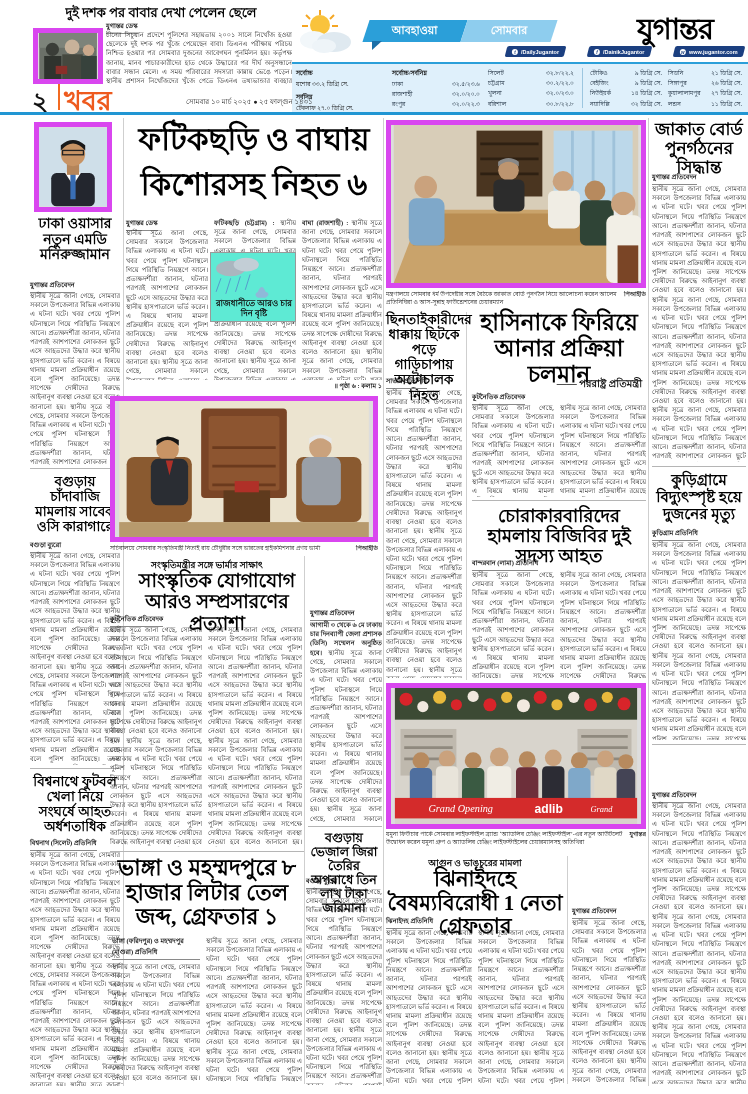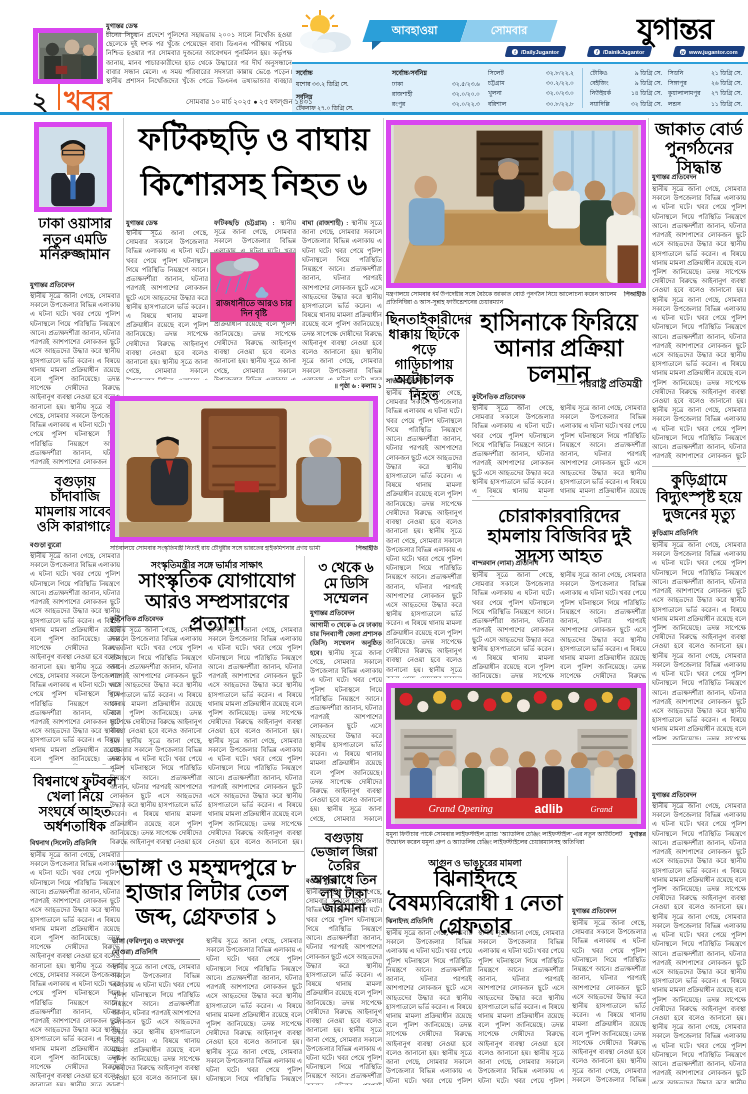--- a/index.html
+++ b/index.html
@@ -32,20 +32,21 @@
   .tab span{transform:skewX(18deg)}
   .cont{font-size:6.5px;font-weight:bold;text-align:right}
   .attr{font-size:10px;font-weight:bold;text-align:right}
 </style>
 </head>
 <body>
 
 <div id="page">
 
   <div class="abs" style="left:30px;top:6px;width:262px;height:78px">
+    <div class="hl" style="font-size:13px">দুই দশক পর বাবার দেখা পেলেন ছেলে</div>
     <div class="photo" style="left:3px;top:22px;width:70px;height:56px">
       <svg viewBox="0 0 70 56">
         <rect width="70" height="56" fill="#6b7068"></rect>
         <rect width="70" height="18" fill="#7d837a"></rect>
         <circle cx="16" cy="20" r="8" fill="#3a3d38"></circle>
           <rect x="6" y="28" width="21" height="28" fill="#2f332e"></rect>
         <circle cx="40" cy="17" r="9" fill="#c8b29a"></circle>
           <rect x="28" y="26" width="25" height="30" fill="#45483f"></rect>
         <circle cx="60" cy="21" r="7" fill="#caa98c"></circle>
           <rect x="51" y="28" width="19" height="28" fill="#37423c"></rect>
@@ -222,21 +223,21 @@
   <div class="bt abs" style="left:214px;top:218px;width:82px;height:162px">
     <span class="lead">ফটিকছড়ি (চট্টগ্রাম) :</span>
     <span>স্থানীয় সূত্রে জানা গেছে, সোমবার সকালে উপজেলার বিভিন্ন এলাকায় এ ঘটনা ঘটে। খবর পেয়ে পুলিশ ঘটনাস্থলে গিয়ে পরিস্থিতি নিয়ন্ত্রণে আনে। প্রত্যক্ষদর্শীরা জানান, ঘটনার পরপরই আশপাশের লোকজন ছুটে এসে আহতদের উদ্ধার করে স্থানীয় হাসপাতালে ভর্তি করেন। এ বিষয়ে থানায় মামলা প্রক্রিয়াধীন রয়েছে বলে পুলিশ জানিয়েছে। তদন্ত সাপেক্ষে দোষীদের বিরুদ্ধে আইনানুগ ব্যবস্থা নেওয়া হবে বলেও জানানো হয়। স্থানীয় সূত্রে জানা গেছে, সোমবার সকালে উপজেলার বিভিন্ন এলাকায় এ ঘটনা ঘটে। খবর পেয়ে পুলিশ ঘটনাস্থলে গিয়ে পরিস্থিতি নিয়ন্ত্রণে আনে। প্রত্যক্ষদর্শীরা জানান, ঘটনার পরপরই আশপাশের লোকজন ছুটে এসে আহতদের উদ্ধার করে স্থানীয় হাসপাতালে ভর্তি করেন। এ বিষয়ে থানায় মামলা প্রক্রিয়াধীন রয়েছে বলে পুলিশ জানিয়েছে। তদন্ত সাপেক্ষে দোষীদের বিরুদ্ধে আইনানুগ ব্যবস্থা নেওয়া হবে বলেও জানানো হয়। </span>
   </div>
   <div class="bt abs" style="left:302px;top:218px;width:80px;height:162px">
     <span class="lead">বাঘা (রাজশাহী) :</span>
     <span>স্থানীয় সূত্রে জানা গেছে, সোমবার সকালে উপজেলার বিভিন্ন এলাকায় এ ঘটনা ঘটে। খবর পেয়ে পুলিশ ঘটনাস্থলে গিয়ে পরিস্থিতি নিয়ন্ত্রণে আনে। প্রত্যক্ষদর্শীরা জানান, ঘটনার পরপরই আশপাশের লোকজন ছুটে এসে আহতদের উদ্ধার করে স্থানীয় হাসপাতালে ভর্তি করেন। এ বিষয়ে থানায় মামলা প্রক্রিয়াধীন রয়েছে বলে পুলিশ জানিয়েছে। তদন্ত সাপেক্ষে দোষীদের বিরুদ্ধে আইনানুগ ব্যবস্থা নেওয়া হবে বলেও জানানো হয়। স্থানীয় সূত্রে জানা গেছে, সোমবার সকালে উপজেলার বিভিন্ন এলাকায় এ ঘটনা ঘটে। খবর পেয়ে পুলিশ ঘটনাস্থলে গিয়ে পরিস্থিতি নিয়ন্ত্রণে আনে। প্রত্যক্ষদর্শীরা জানান, ঘটনার পরপরই আশপাশের লোকজন ছুটে এসে আহতদের উদ্ধার করে স্থানীয় হাসপাতালে ভর্তি করেন। এ বিষয়ে থানায় মামলা প্রক্রিয়াধীন রয়েছে বলে পুলিশ জানিয়েছে। তদন্ত সাপেক্ষে দোষীদের বিরুদ্ধে আইনানুগ ব্যবস্থা নেওয়া হবে বলেও জানানো হয়। </span>
   </div>
   <div class="cont abs" style="left:298px;top:381px;width:84px">॥ পৃষ্ঠা ৬ : কলাম ১</div>
 
-  <div class="abs" style="left:210px;top:252px;width:86px;height:70px;background:#ec4899;border:1px solid #999">
+  <div class="abs" style="left:210px;top:252px;width:86px;height:70px;background:#5eead4;border:1px solid #999">
     <svg viewBox="0 0 86 70" style="position:absolute;left:0;top:0;width:100%;height:100%">
       <ellipse cx="20" cy="16" rx="15" ry="8" fill="#aab6bf"></ellipse>
       <ellipse cx="36" cy="12" rx="13" ry="7" fill="#c3ced6"></ellipse>
       <g stroke="#5599cc" stroke-width="1">
         <line x1="10" y1="26" x2="5" y2="40"></line>
           <line x1="20" y1="26" x2="15" y2="42"></line>
         <line x1="30" y1="24" x2="25" y2="40"></line>
           <line x1="40" y1="22" x2="35" y2="38"></line>
       </g>
       <path d="M48 40 q4 -10 8 0 q6 2 0 6 l-8 0 q-5 -3 0 -6" fill="#8fb8d8"></path>
@@ -268,21 +269,20 @@
     <span>সচিবালয়ে সোমবার সংস্কৃতিমন্ত্রী নিতাই রায় চৌধুরীর সঙ্গে ভারতের হাইকমিশনার প্রণয় ভার্মা</span>
       <span class="credit">পিআইডি</span>
   </div>
 
   <div class="kick abs" style="left:110px;top:558px;width:194px">সংস্কৃতিমন্ত্রীর সঙ্গে ভার্মার সাক্ষাৎ</div>
   <div class="hl abs" style="left:120px;top:570px;width:194px;font-size:19px">সাংস্কৃতিক যোগাযোগ আরও সম্প্রসারণের প্রত্যাশা</div>
   <div class="by abs" style="left:110px;top:614px"><span class="u">কূটনৈতিক প্রতিবেদক</span></div>
   <div class="bt abs" style="left:110px;top:625px;width:92px;height:222px">স্থানীয় সূত্রে জানা গেছে, সোমবার সকালে উপজেলার বিভিন্ন এলাকায় এ ঘটনা ঘটে। খবর পেয়ে পুলিশ ঘটনাস্থলে গিয়ে পরিস্থিতি নিয়ন্ত্রণে আনে। প্রত্যক্ষদর্শীরা জানান, ঘটনার পরপরই আশপাশের লোকজন ছুটে এসে আহতদের উদ্ধার করে স্থানীয় হাসপাতালে ভর্তি করেন। এ বিষয়ে থানায় মামলা প্রক্রিয়াধীন রয়েছে বলে পুলিশ জানিয়েছে। তদন্ত সাপেক্ষে দোষীদের বিরুদ্ধে আইনানুগ ব্যবস্থা নেওয়া হবে বলেও জানানো হয়। স্থানীয় সূত্রে জানা গেছে, সোমবার সকালে উপজেলার বিভিন্ন এলাকায় এ ঘটনা ঘটে। খবর পেয়ে পুলিশ ঘটনাস্থলে গিয়ে পরিস্থিতি নিয়ন্ত্রণে আনে। প্রত্যক্ষদর্শীরা জানান, ঘটনার পরপরই আশপাশের লোকজন ছুটে এসে আহতদের উদ্ধার করে স্থানীয় হাসপাতালে ভর্তি করেন। এ বিষয়ে থানায় মামলা প্রক্রিয়াধীন রয়েছে বলে পুলিশ জানিয়েছে। তদন্ত সাপেক্ষে দোষীদের বিরুদ্ধে আইনানুগ ব্যবস্থা নেওয়া হবে বলেও জানানো হয়। স্থানীয় সূত্রে জানা গেছে, সোমবার সকালে উপজেলার বিভিন্ন এলাকায় এ ঘটনা ঘটে। খবর পেয়ে পুলিশ ঘটনাস্থলে গিয়ে পরিস্থিতি নিয়ন্ত্রণে আনে। প্রত্যক্ষদর্শীরা জানান, ঘটনার পরপরই আশপাশের লোকজন ছুটে এসে আহতদের উদ্ধার করে স্থানীয় হাসপাতালে ভর্তি করেন। এ বিষয়ে থানায় মামলা প্রক্রিয়াধীন রয়েছে বলে পুলিশ জানিয়েছে। তদন্ত সাপেক্ষে দোষীদের বিরুদ্ধে আইনানুগ ব্যবস্থা নেওয়া হবে বলেও জানানো হয়। </div>
   <div class="bt abs" style="left:208px;top:625px;width:94px;height:222px">স্থানীয় সূত্রে জানা গেছে, সোমবার সকালে উপজেলার বিভিন্ন এলাকায় এ ঘটনা ঘটে। খবর পেয়ে পুলিশ ঘটনাস্থলে গিয়ে পরিস্থিতি নিয়ন্ত্রণে আনে। প্রত্যক্ষদর্শীরা জানান, ঘটনার পরপরই আশপাশের লোকজন ছুটে এসে আহতদের উদ্ধার করে স্থানীয় হাসপাতালে ভর্তি করেন। এ বিষয়ে থানায় মামলা প্রক্রিয়াধীন রয়েছে বলে পুলিশ জানিয়েছে। তদন্ত সাপেক্ষে দোষীদের বিরুদ্ধে আইনানুগ ব্যবস্থা নেওয়া হবে বলেও জানানো হয়। স্থানীয় সূত্রে জানা গেছে, সোমবার সকালে উপজেলার বিভিন্ন এলাকায় এ ঘটনা ঘটে। খবর পেয়ে পুলিশ ঘটনাস্থলে গিয়ে পরিস্থিতি নিয়ন্ত্রণে আনে। প্রত্যক্ষদর্শীরা জানান, ঘটনার পরপরই আশপাশের লোকজন ছুটে এসে আহতদের উদ্ধার করে স্থানীয় হাসপাতালে ভর্তি করেন। এ বিষয়ে থানায় মামলা প্রক্রিয়াধীন রয়েছে বলে পুলিশ জানিয়েছে। তদন্ত সাপেক্ষে দোষীদের বিরুদ্ধে আইনানুগ ব্যবস্থা নেওয়া হবে বলেও জানানো হয়। স্থানীয় সূত্রে জানা গেছে, সোমবার সকালে উপজেলার বিভিন্ন এলাকায় এ ঘটনা ঘটে। খবর পেয়ে পুলিশ ঘটনাস্থলে গিয়ে পরিস্থিতি নিয়ন্ত্রণে আনে। প্রত্যক্ষদর্শীরা জানান, ঘটনার পরপরই আশপাশের লোকজন ছুটে এসে আহতদের উদ্ধার করে স্থানীয় হাসপাতালে ভর্তি করেন। এ বিষয়ে থানায় মামলা প্রক্রিয়াধীন রয়েছে বলে পুলিশ জানিয়েছে। তদন্ত সাপেক্ষে দোষীদের বিরুদ্ধে আইনানুগ ব্যবস্থা নেওয়া হবে বলেও জানানো হয়। </div>
 
-  <div class="hl abs" style="left:310px;top:560px;width:72px;font-size:14px">৩ থেকে ৬ মে ডিসি সম্মেলন</div>
   <div class="by abs" style="left:310px;top:608px"><span class="u">যুগান্তর প্রতিবেদন</span></div>
   <div class="bt abs" style="left:310px;top:620px;width:72px;height:202px">
     <span class="lead">আগামী ৩ থেকে ৬ মে ঢাকায় চার দিনব্যাপী জেলা প্রশাসক (ডিসি) সম্মেলন অনুষ্ঠিত হবে।</span>
     <span>স্থানীয় সূত্রে জানা গেছে, সোমবার সকালে উপজেলার বিভিন্ন এলাকায় এ ঘটনা ঘটে। খবর পেয়ে পুলিশ ঘটনাস্থলে গিয়ে পরিস্থিতি নিয়ন্ত্রণে আনে। প্রত্যক্ষদর্শীরা জানান, ঘটনার পরপরই আশপাশের লোকজন ছুটে এসে আহতদের উদ্ধার করে স্থানীয় হাসপাতালে ভর্তি করেন। এ বিষয়ে থানায় মামলা প্রক্রিয়াধীন রয়েছে বলে পুলিশ জানিয়েছে। তদন্ত সাপেক্ষে দোষীদের বিরুদ্ধে আইনানুগ ব্যবস্থা নেওয়া হবে বলেও জানানো হয়। স্থানীয় সূত্রে জানা গেছে, সোমবার সকালে উপজেলার বিভিন্ন এলাকায় এ ঘটনা ঘটে। খবর পেয়ে পুলিশ ঘটনাস্থলে গিয়ে পরিস্থিতি নিয়ন্ত্রণে আনে। প্রত্যক্ষদর্শীরা জানান, ঘটনার পরপরই আশপাশের লোকজন ছুটে এসে আহতদের উদ্ধার করে স্থানীয় হাসপাতালে ভর্তি করেন। এ বিষয়ে থানায় মামলা প্রক্রিয়াধীন রয়েছে বলে পুলিশ জানিয়েছে। তদন্ত সাপেক্ষে দোষীদের বিরুদ্ধে আইনানুগ ব্যবস্থা নেওয়া হবে বলেও জানানো হয়। </span>
   </div>
   <div class="hr" style="left:308px;top:826px;width:74px"></div>
   <div class="hl abs" style="left:306px;top:831px;width:76px;font-size:12.5px">বগুড়ায় ভেজাল জিরা তৈরির অপরাধে তিন লাখ টাকা জরিমানা</div>
   <div class="by abs" style="left:306px;top:876px"><span class="u">বগুড়া ব্যুরো</span></div>
   <div class="bt abs" style="left:306px;top:887px;width:76px;height:198px">স্থানীয় সূত্রে জানা গেছে, সোমবার সকালে উপজেলার বিভিন্ন এলাকায় এ ঘটনা ঘটে। খবর পেয়ে পুলিশ ঘটনাস্থলে গিয়ে পরিস্থিতি নিয়ন্ত্রণে আনে। প্রত্যক্ষদর্শীরা জানান, ঘটনার পরপরই আশপাশের লোকজন ছুটে এসে আহতদের উদ্ধার করে স্থানীয় হাসপাতালে ভর্তি করেন। এ বিষয়ে থানায় মামলা প্রক্রিয়াধীন রয়েছে বলে পুলিশ জানিয়েছে। তদন্ত সাপেক্ষে দোষীদের বিরুদ্ধে আইনানুগ ব্যবস্থা নেওয়া হবে বলেও জানানো হয়। স্থানীয় সূত্রে জানা গেছে, সোমবার সকালে উপজেলার বিভিন্ন এলাকায় এ ঘটনা ঘটে। খবর পেয়ে পুলিশ ঘটনাস্থলে গিয়ে পরিস্থিতি নিয়ন্ত্রণে আনে। প্রত্যক্ষদর্শীরা জানান, ঘটনার পরপরই আশপাশের লোকজন ছুটে এসে আহতদের উদ্ধার করে স্থানীয় হাসপাতালে ভর্তি করেন। এ বিষয়ে থানায় মামলা প্রক্রিয়াধীন রয়েছে বলে পুলিশ জানিয়েছে। তদন্ত সাপেক্ষে দোষীদের বিরুদ্ধে আইনানুগ ব্যবস্থা নেওয়া হবে বলেও জানানো হয়। স্থানীয় সূত্রে জানা গেছে, সোমবার সকালে উপজেলার বিভিন্ন এলাকায় এ ঘটনা ঘটে। খবর পেয়ে পুলিশ ঘটনাস্থলে গিয়ে পরিস্থিতি নিয়ন্ত্রণে আনে। প্রত্যক্ষদর্শীরা জানান, ঘটনার পরপরই আশপাশের লোকজন ছুটে এসে আহতদের উদ্ধার করে স্থানীয় হাসপাতালে ভর্তি করেন। এ বিষয়ে থানায় মামলা প্রক্রিয়াধীন রয়েছে বলে পুলিশ জানিয়েছে। তদন্ত সাপেক্ষে দোষীদের বিরুদ্ধে আইনানুগ ব্যবস্থা নেওয়া হবে বলেও জানানো হয়। </div>
 

